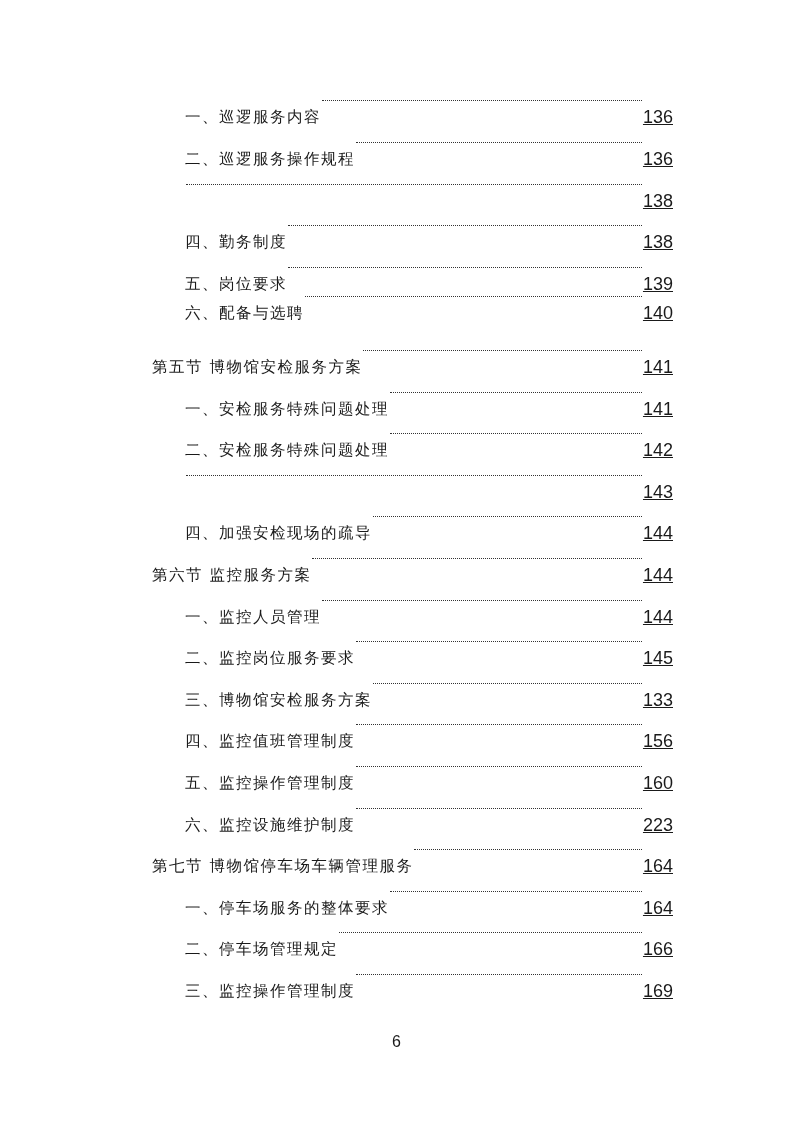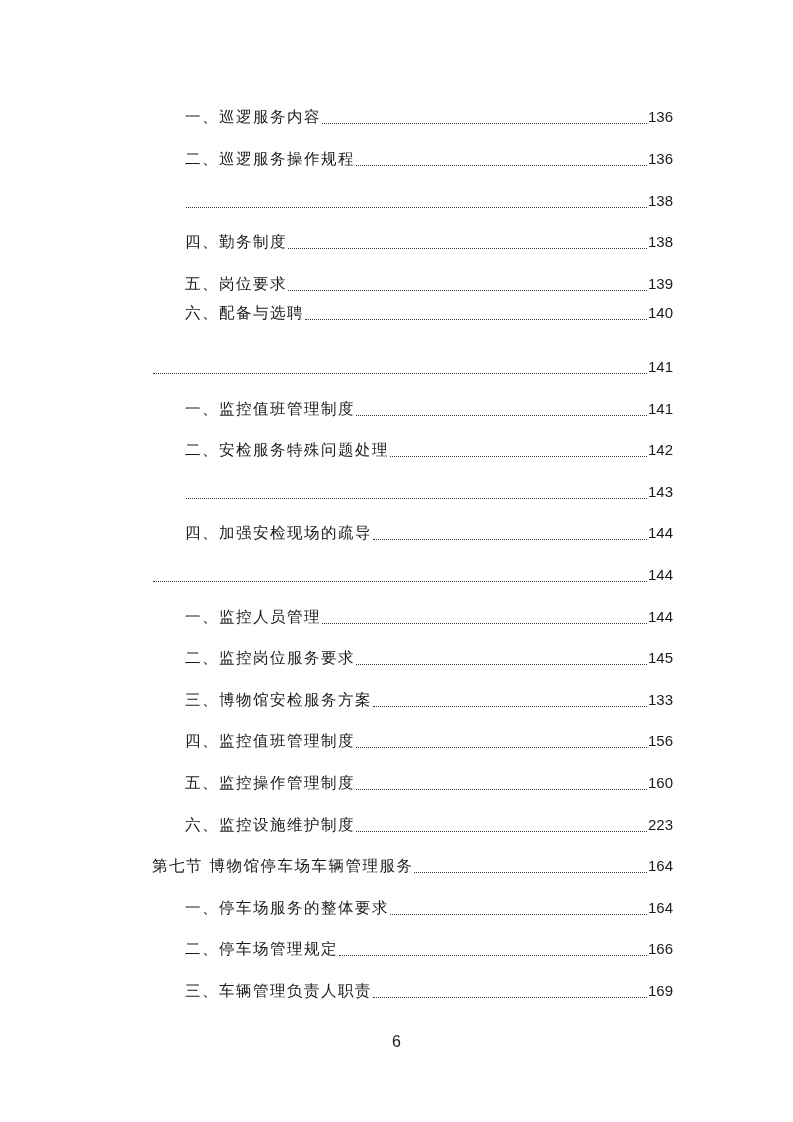--- a/index.html
+++ b/index.html
@@ -1,26 +1,26 @@
 <!DOCTYPE html>
 <html><head>
   <meta charset="utf-8">
   <style>
     html, body { margin: 0; padding: 0; background: #ffffff; }
     body { width: 793px; height: 1122px; position: relative; overflow: hidden;
       font-family: "DejaVu Sans", "Liberation Sans", sans-serif; color: #1a1a1a; }
     .toc { position: absolute; left: 0; top: 0; width: 793px; }
-    .toc-row { position: absolute; height: 24px; display: flex; align-items: flex-end;
+    .toc-row { position: absolute; height: 24px; display: flex; align-items: flex-start;
       font-size: 15.5px; line-height: 24px; white-space: nowrap; }
     .toc-row.level-1 { left: 152px; width: 521px; }
     .toc-row.level-2 { left: 185px; width: 488px; }
     .toc-title { flex: 0 0 auto; letter-spacing: 1.5px; }
     .toc-leader { flex: 1 1 auto; overflow: hidden; margin: 0 1px;
       border-bottom: 1.5px dotted #333; transform: translateY(-5px); height: 0; }
-    .toc-page { flex: 0 0 auto; font-family: "Liberation Sans", sans-serif; font-size: 15px; }
+    .toc-page { flex: 0 0 auto; font-family: "Liberation Sans", sans-serif; font-size: 18px; text-decoration: underline; }
     .page-number { position: absolute; top: 1033px; left: 0; width: 793px; text-align: center;
       font-family: "Liberation Sans", sans-serif; font-size: 16px; }
   </style>
 </head>
 <body>
 
 <div class="toc">
   <div class="toc-row level-2" style="top:105px">
     <span class="toc-title">一、巡逻服务内容</span>
     <span class="toc-leader"></span>
@@ -44,43 +44,45 @@
     <span class="toc-title">五、岗位要求</span>
     <span class="toc-leader"></span>
     <span class="toc-page">139</span>
   </div>
   <div class="toc-row level-2" style="top:301px">
     <span class="toc-title">六、配备与选聘</span>
     <span class="toc-leader"></span>
     <span class="toc-page">140</span>
   </div>
   <div class="toc-row level-1" style="top:355px">
+    <span class="toc-title">第五节  博物馆安检服务方案</span>
     <span class="toc-leader"></span>
     <span class="toc-page">141</span>
   </div>
   <div class="toc-row level-2" style="top:397px">
-    <span class="toc-title">一、监控值班管理制度</span>
+    <span class="toc-title">一、安检服务特殊问题处理</span>
     <span class="toc-leader"></span>
     <span class="toc-page">141</span>
   </div>
   <div class="toc-row level-2" style="top:438px">
     <span class="toc-title">二、安检服务特殊问题处理</span>
     <span class="toc-leader"></span>
     <span class="toc-page">142</span>
   </div>
   <div class="toc-row level-2" style="top:480px">
     <span class="toc-leader"></span>
     <span class="toc-page">143</span>
   </div>
   <div class="toc-row level-2" style="top:521px">
     <span class="toc-title">四、加强安检现场的疏导</span>
     <span class="toc-leader"></span>
     <span class="toc-page">144</span>
   </div>
   <div class="toc-row level-1" style="top:563px">
+    <span class="toc-title">第六节  监控服务方案</span>
     <span class="toc-leader"></span>
     <span class="toc-page">144</span>
   </div>
   <div class="toc-row level-2" style="top:605px">
     <span class="toc-title">一、监控人员管理</span>
     <span class="toc-leader"></span>
     <span class="toc-page">144</span>
   </div>
   <div class="toc-row level-2" style="top:646px">
     <span class="toc-title">二、监控岗位服务要求</span>
@@ -116,19 +118,19 @@
     <span class="toc-title">一、停车场服务的整体要求</span>
     <span class="toc-leader"></span>
     <span class="toc-page">164</span>
   </div>
   <div class="toc-row level-2" style="top:937px">
     <span class="toc-title">二、停车场管理规定</span>
     <span class="toc-leader"></span>
     <span class="toc-page">166</span>
   </div>
   <div class="toc-row level-2" style="top:979px">
-    <span class="toc-title">三、车辆管理负责人职责</span>
+    <span class="toc-title">三、监控操作管理制度</span>
     <span class="toc-leader"></span>
     <span class="toc-page">169</span>
   </div>
 </div>
 
 <div class="page-number">6</div>
 
 </body></html>

